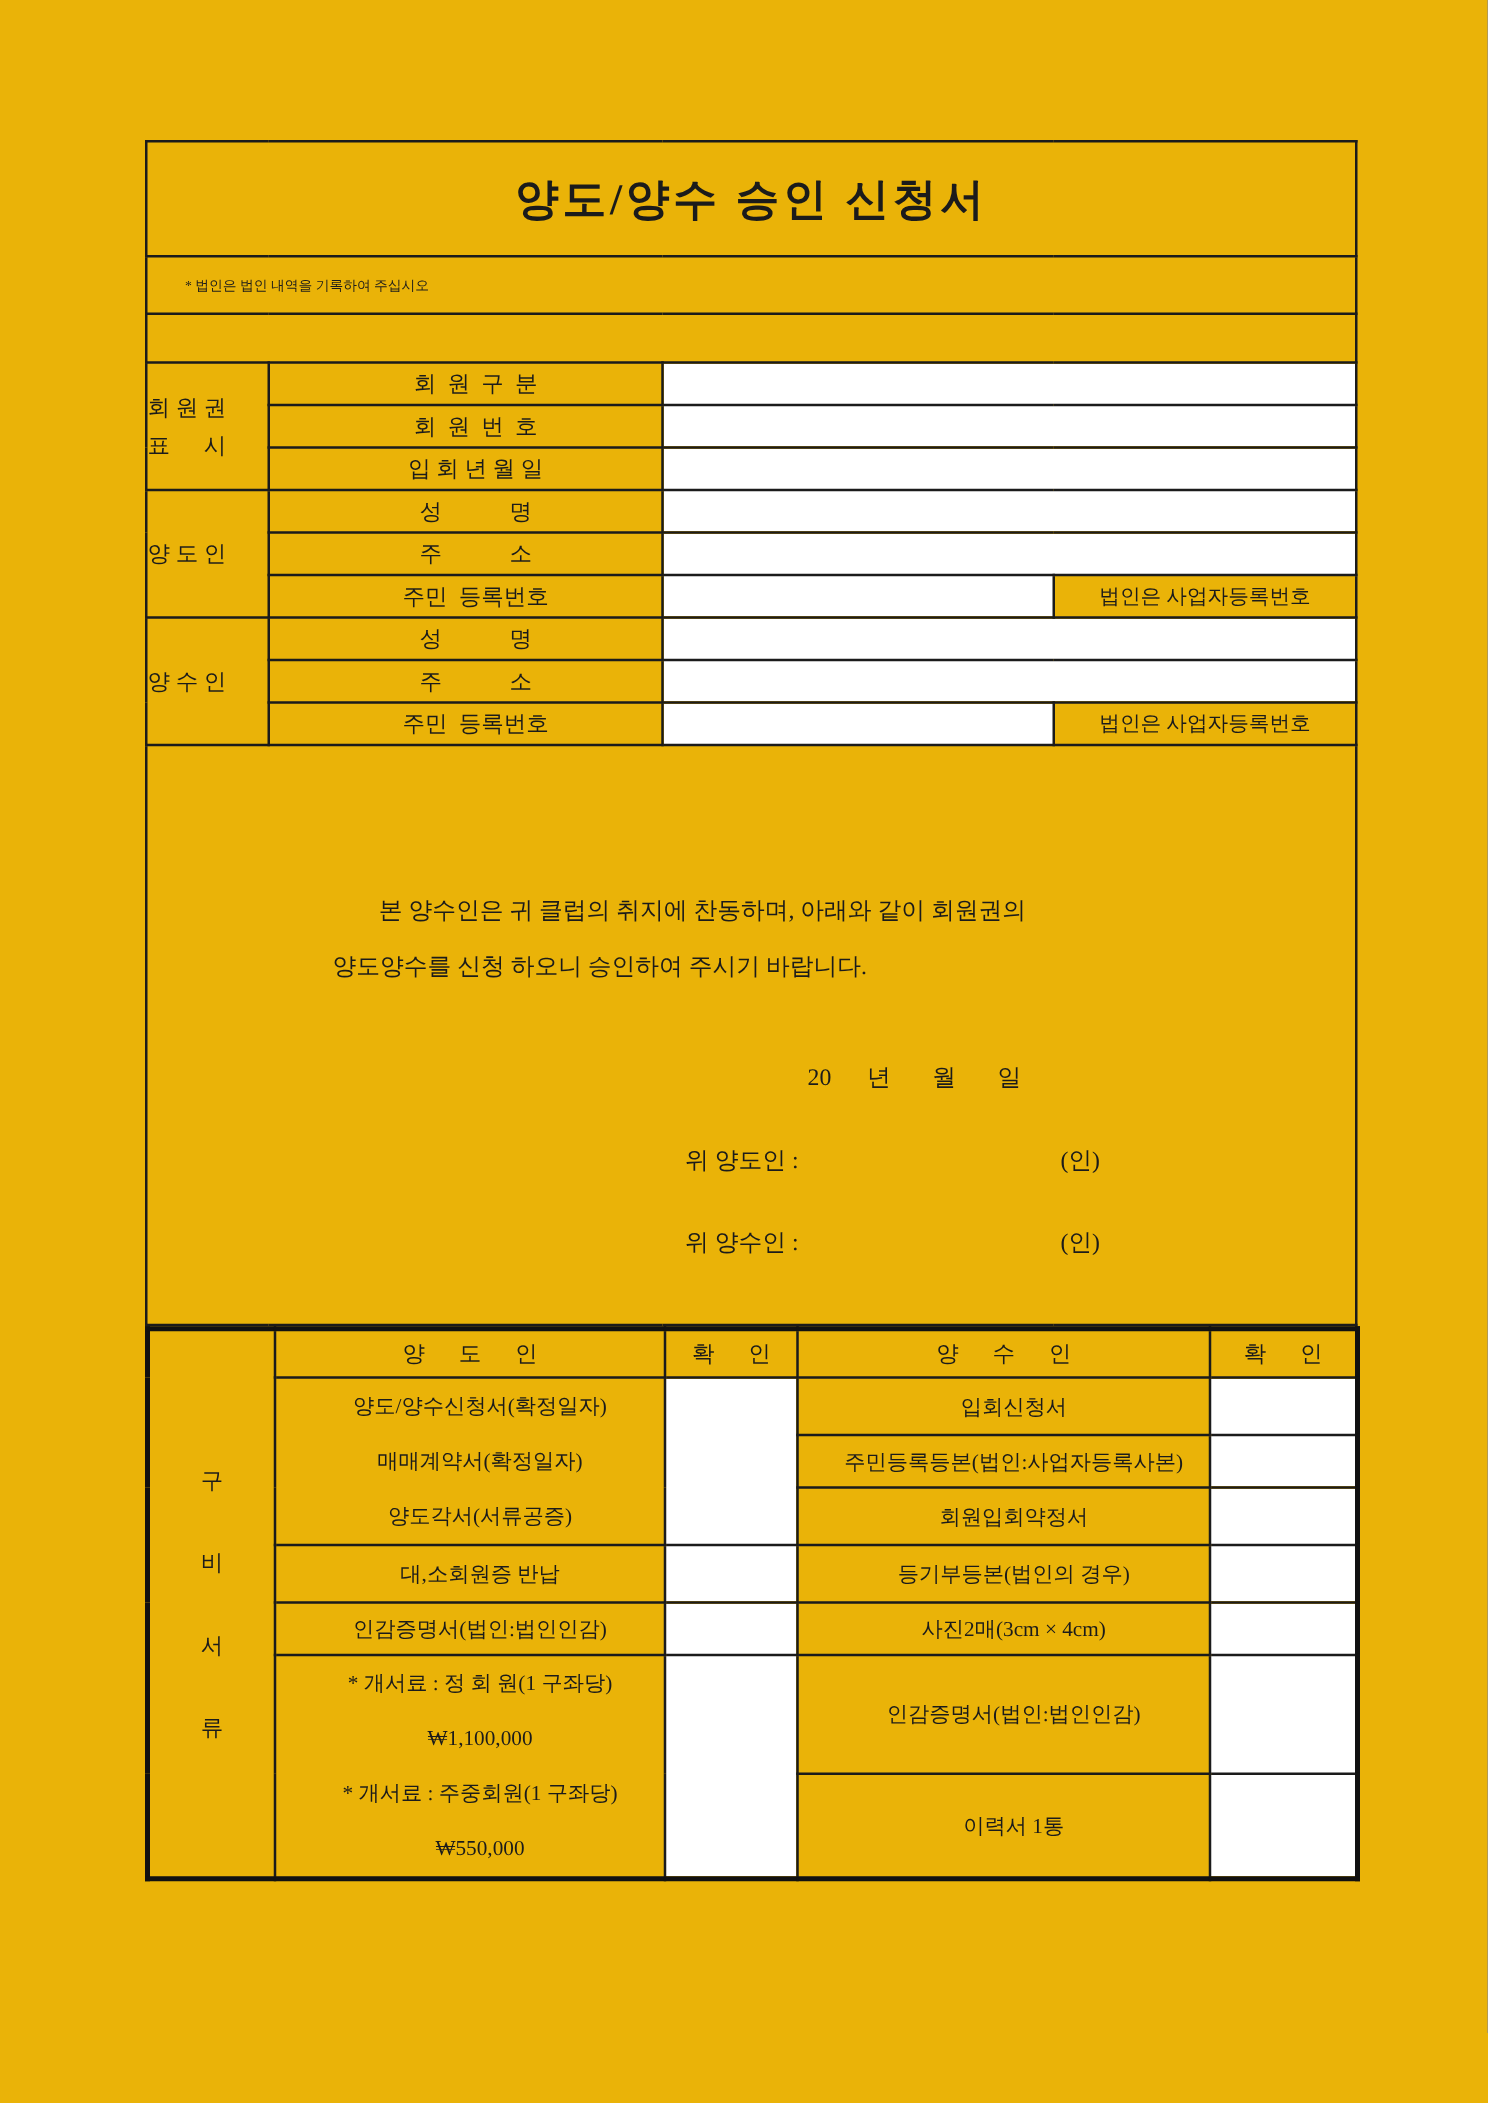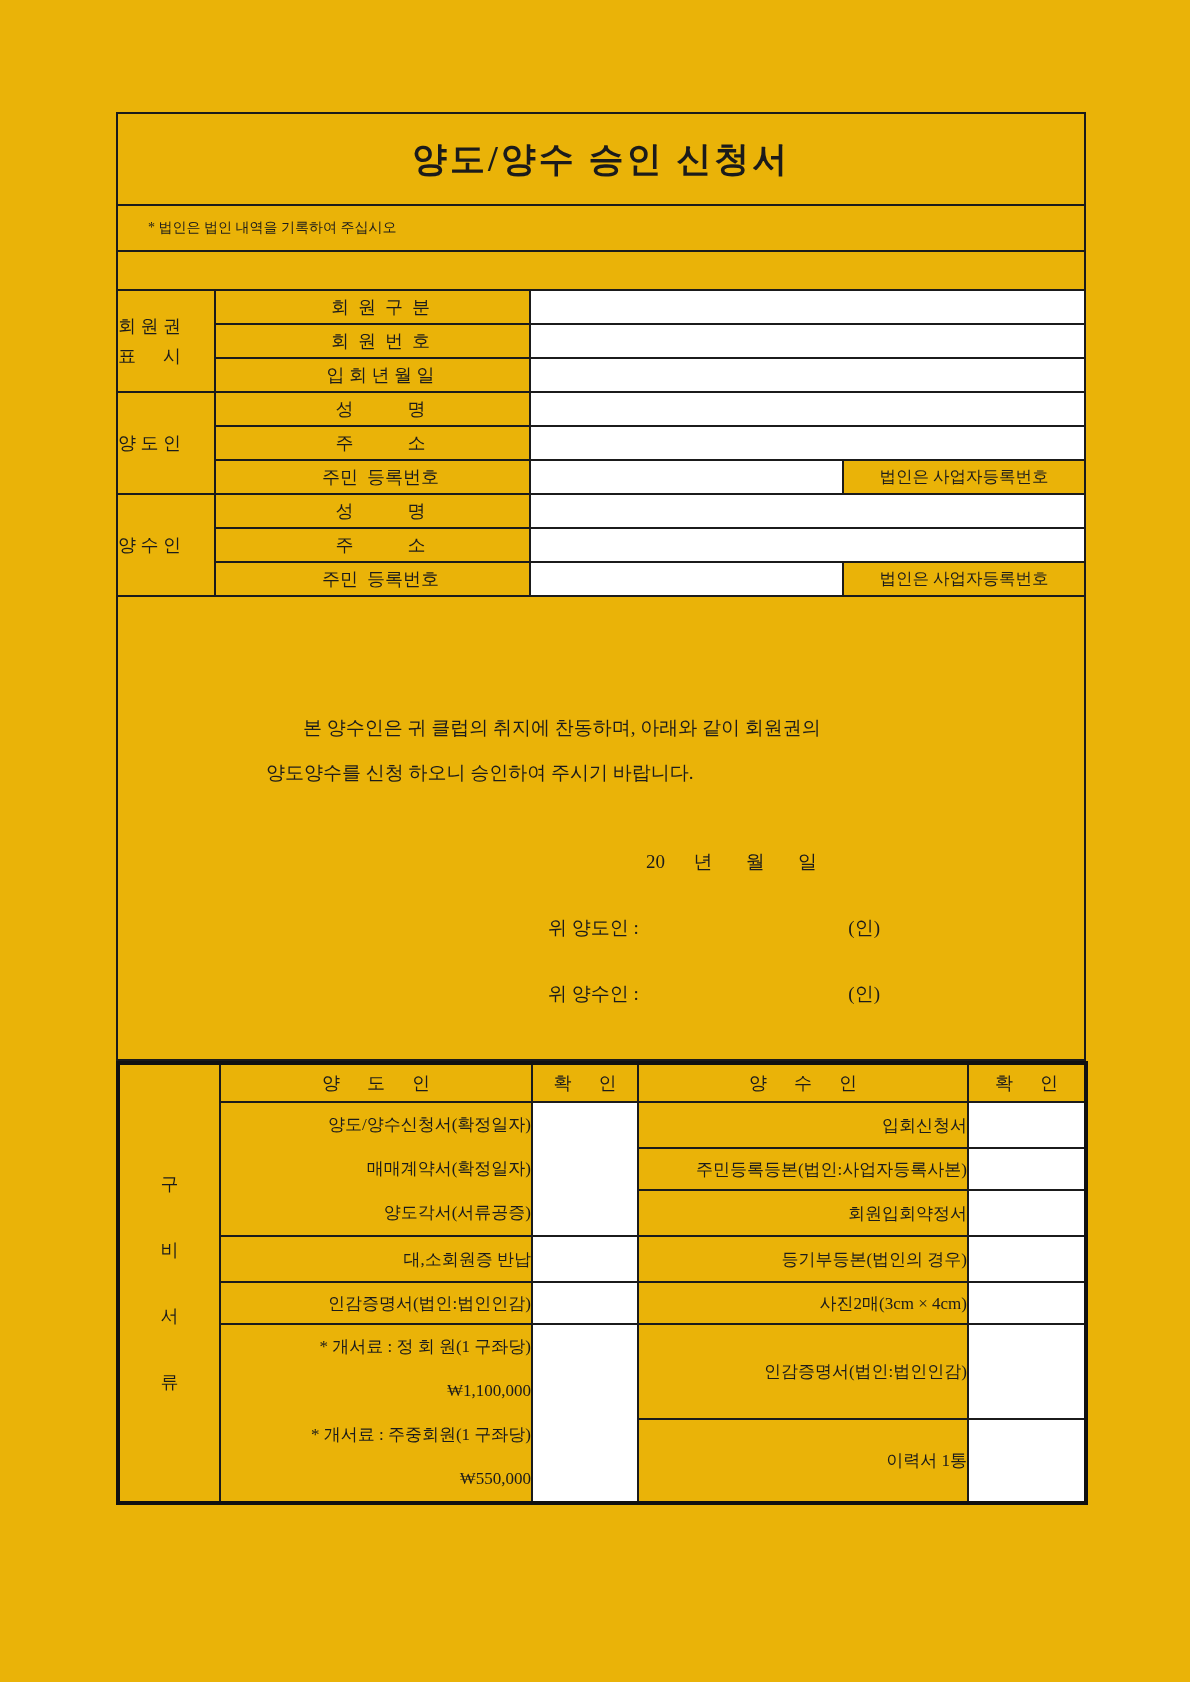--- a/index.html
+++ b/index.html
@@ -12,21 +12,21 @@
     overflow:hidden;
   }
   .doc{position:absolute;left:116px;top:112px;width:968px;}
   table{border-collapse:collapse;table-layout:fixed;width:968px;}
   td{border:2px solid #1b1b1b;padding:0;vertical-align:middle;overflow:hidden;}
   .pre{white-space:pre-wrap;}
 
   
   .title-cell{height:90px;text-align:center;}
   .title-cell .t{font-size:35px;font-weight:bold;letter-spacing:3px;}
-  .note-cell{height:44px;font-size:14px;padding-left:30px;}
+  .note-cell{height:44px;font-size:11px;padding-left:30px;}
   .spacer-cell{height:37px;}
   .form-row td{height:32px;}
   .group-cell{text-align:left;font-size:18px;line-height:30px;border-radius:13px;}
   .label-cell{text-align:center;font-size:18px;padding-left:16px;}
   .value-cell{background:#fff;}
   .corp-cell{text-align:center;font-size:16.5px;}
 
   
   .stmt-cell{height:462px;}
   .stmt-inner{position:relative;width:100%;height:462px;font-size:19px;}
@@ -35,21 +35,21 @@
   .stmt-date{position:absolute;left:528px;top:252px;white-space:pre;}
   .sign-row{position:absolute;left:430px;width:332px;display:flex;justify-content:space-between;}
   .sign-row.s1{top:318px;}
   .sign-row.s2{top:384px;}
 
   
   .docs-table{border:4px solid #111;}
   .docs-table td{font-size:17px;}
   .docs-header td{height:36px;text-align:center;font-size:18px;}
   .docs-group{text-align:center;font-size:18px;line-height:66px;}
-  .doc-cell{padding-left:16px;text-align:right;margin-top:27px;}
+  .doc-cell{padding-left:16px;text-align:center;margin-top:27px;}
   .doc-multiline{line-height:44px;}
   .check-cell{background:#fff;}
 
   .footnote{margin-top:14px;font-size:18px;font-weight:bold;padding-left:2px;}
   .brand{margin-top:56px;text-align:center;font-size:37px;font-weight:bold;word-spacing:9px;white-space:pre-wrap;}
 </style>
 </head>
 <body>
 
 <div class="page">

